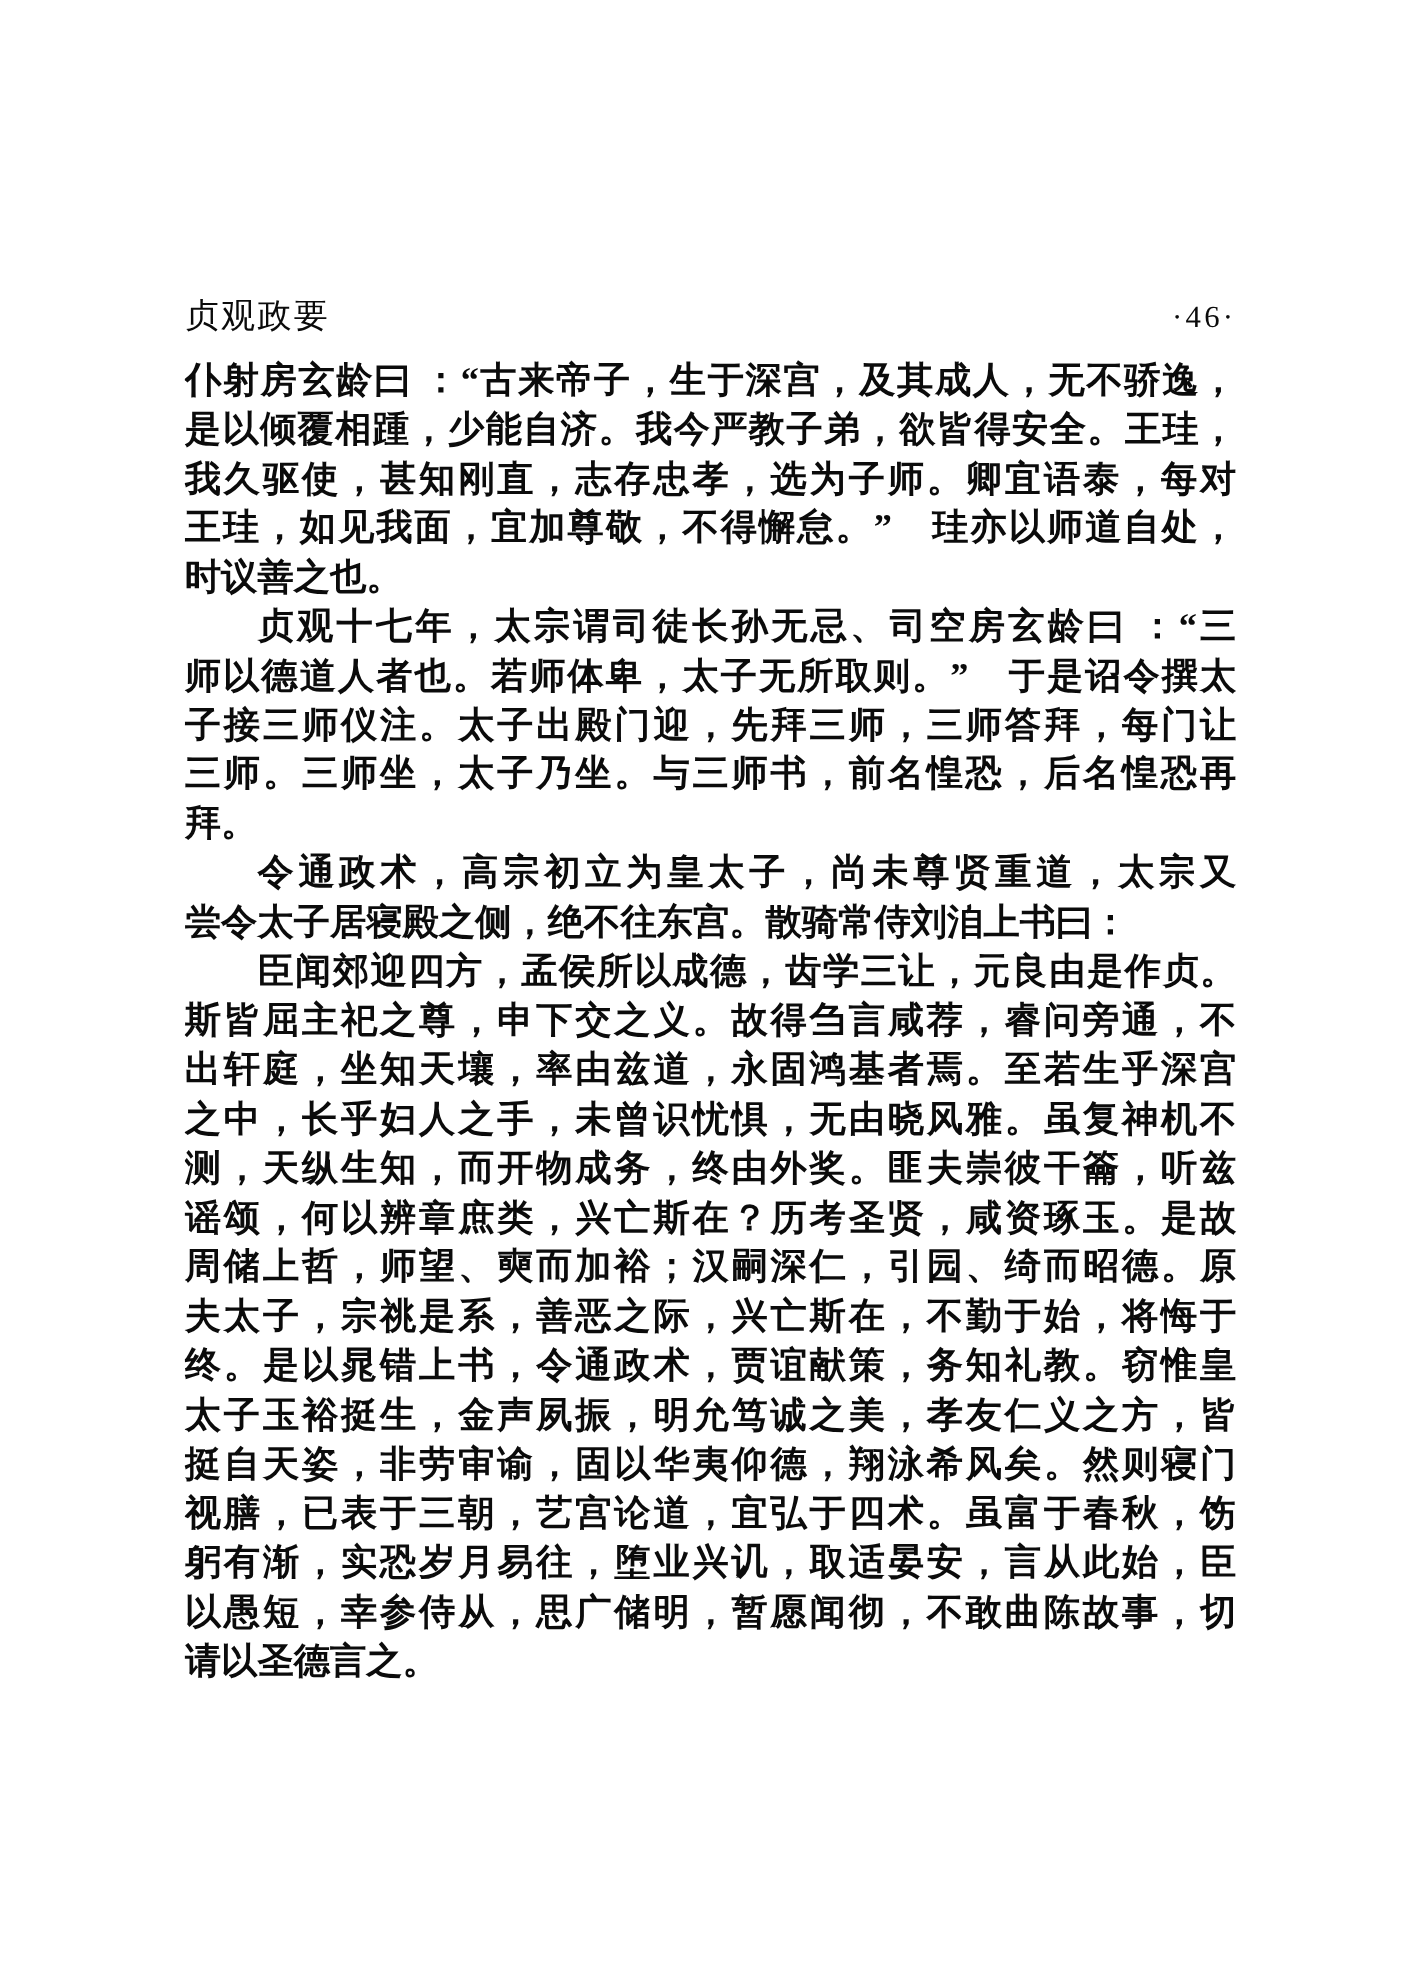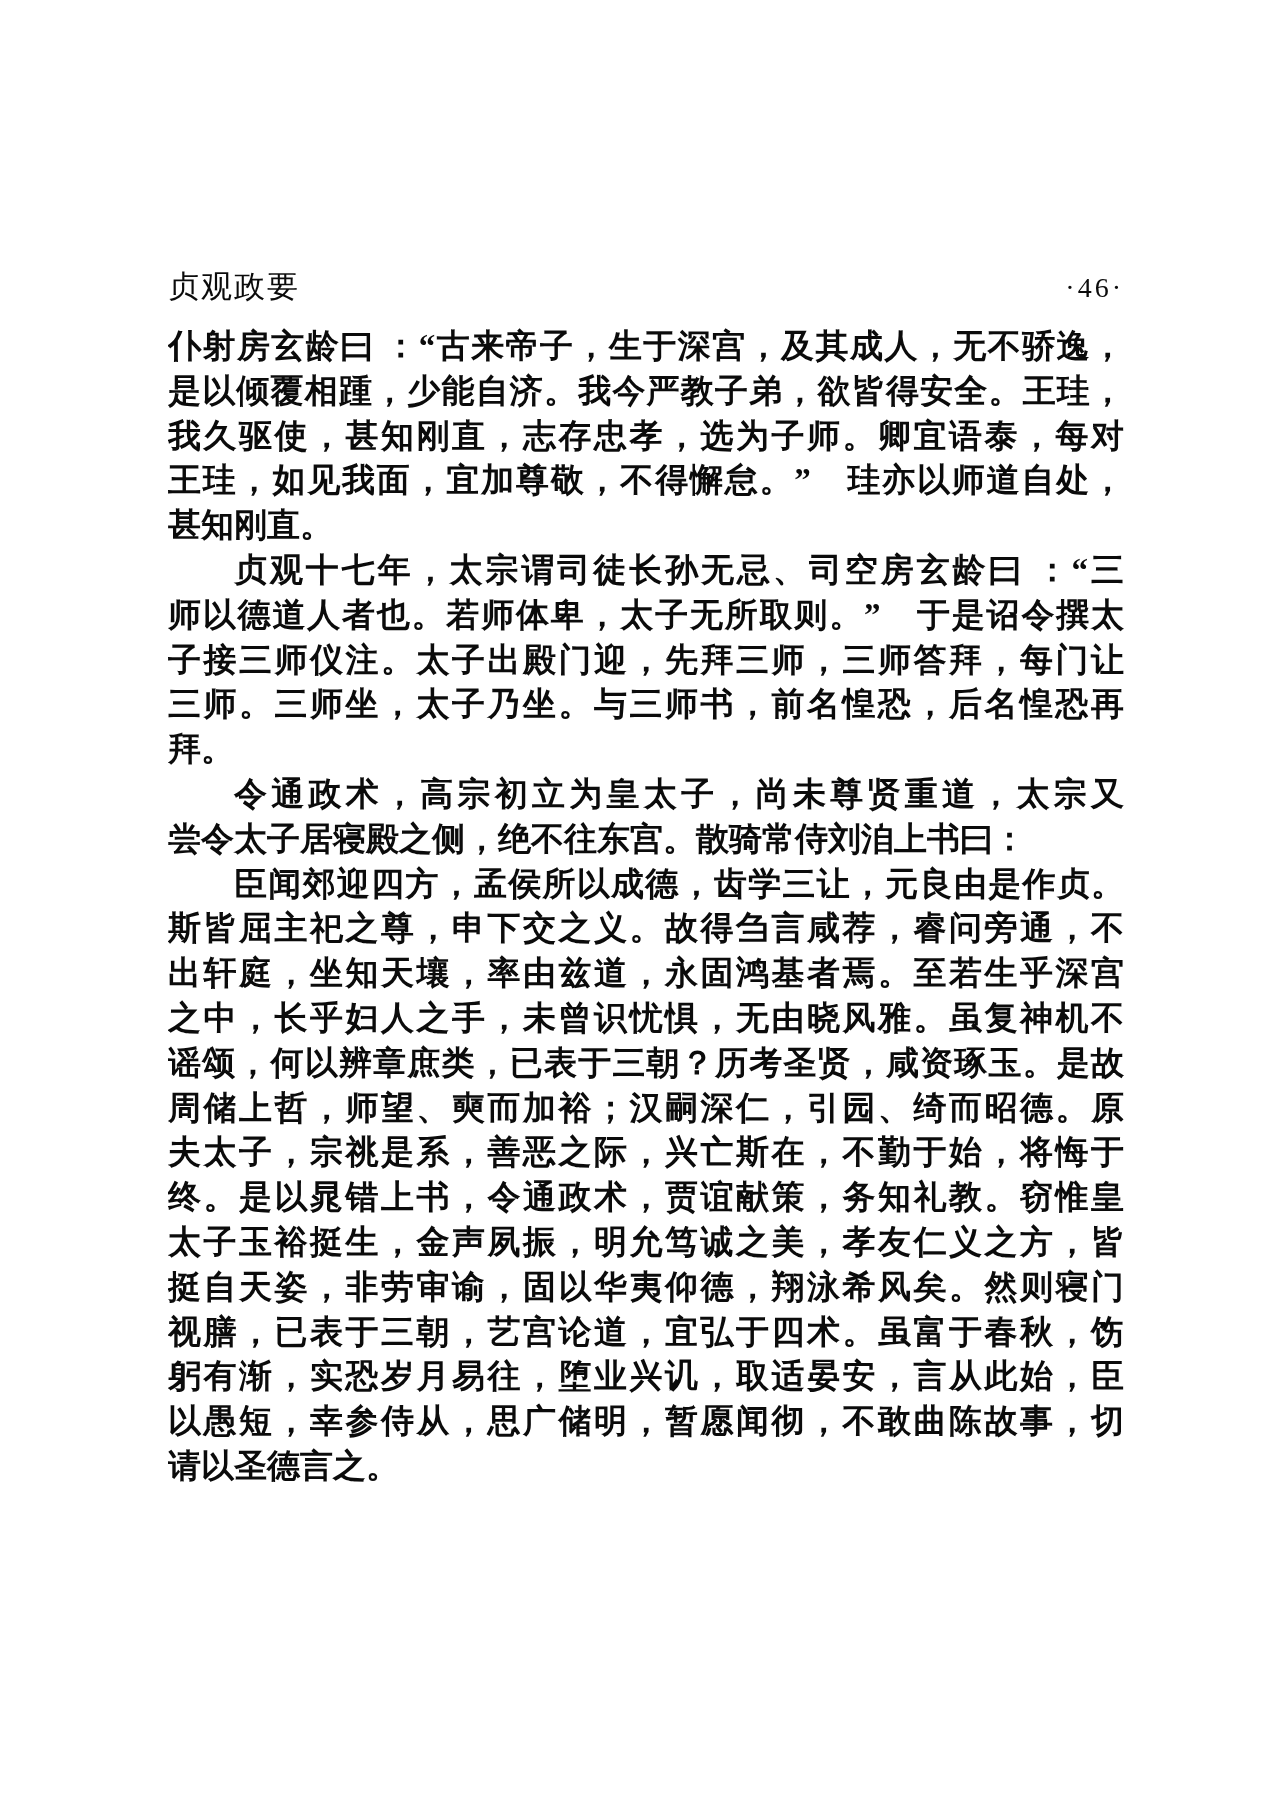--- a/index.html
+++ b/index.html
@@ -68,39 +68,40 @@
   <div class="header-row">
     <span class="book-title">贞观政要</span>
     <span class="page-num">·46·</span>
   </div>
   <div class="body-text">
       <div class="paragraph">
         <div class="line">仆射房玄龄曰 ：“古来帝子，生于深宫，及其成人，无不骄逸，</div>
         <div class="line">是以倾覆相踵，少能自济。我今严教子弟，欲皆得安全。王珪，</div>
         <div class="line">我久驱使，甚知刚直，志存忠孝，选为子师。卿宜语泰，每对</div>
         <div class="line">王珪，如见我面，宜加尊敬，不得懈怠。”　珪亦以师道自处，</div>
-        <div class="line para-end">甚知刚直。</div>
+        <div class="line para-end">时议善之也。</div>
       </div>
       <div class="paragraph indent">
         <div class="line">贞观十七年，太宗谓司徒长孙无忌、司空房玄龄曰 ：“三</div>
         <div class="line">师以德道人者也。若师体卑，太子无所取则。”　于是诏令撰太</div>
         <div class="line">子接三师仪注。太子出殿门迎，先拜三师，三师答拜，每门让</div>
         <div class="line">三师。三师坐，太子乃坐。与三师书，前名惶恐，后名惶恐再</div>
         <div class="line para-end">拜。</div>
       </div>
       <div class="paragraph indent">
         <div class="line">令通政术，高宗初立为皇太子，尚未尊贤重道，太宗又</div>
         <div class="line para-end">尝令太子居寝殿之侧，绝不往东宫。散骑常侍刘洎上书曰：</div>
       </div>
       <div class="paragraph indent">
         <div class="line">臣闻郊迎四方，孟侯所以成德，齿学三让，元良由是作贞。</div>
         <div class="line">斯皆屈主祀之尊，申下交之义。故得刍言咸荐，睿问旁通，不</div>
         <div class="line">出轩庭，坐知天壤，率由兹道，永固鸿基者焉。至若生乎深宫</div>
         <div class="line">之中，长乎妇人之手，未曾识忧惧，无由晓风雅。虽复神机不</div>
-        <div class="line">谣颂，何以辨章庶类，已表于三朝？历考圣贤，咸资琢玉。是故</div>
+        <div class="line">测，天纵生知，而开物成务，终由外奖。匪夫崇彼干籥，听兹</div>
+        <div class="line">谣颂，何以辨章庶类，兴亡斯在？历考圣贤，咸资琢玉。是故</div>
         <div class="line">周储上哲，师望、奭而加裕；汉嗣深仁，引园、绮而昭德。原</div>
         <div class="line">夫太子，宗祧是系，善恶之际，兴亡斯在，不勤于始，将悔于</div>
         <div class="line">终。是以晁错上书，令通政术，贾谊献策，务知礼教。窃惟皇</div>
         <div class="line">太子玉裕挺生，金声夙振，明允笃诚之美，孝友仁义之方，皆</div>
         <div class="line">挺自天姿，非劳审谕，固以华夷仰德，翔泳希风矣。然则寝门</div>
         <div class="line">视膳，已表于三朝，艺宫论道，宜弘于四术。虽富于春秋，饬</div>
         <div class="line">躬有渐，实恐岁月易往，堕业兴讥，取适晏安，言从此始，臣</div>
         <div class="line">以愚短，幸参侍从，思广储明，暂愿闻彻，不敢曲陈故事，切</div>
         <div class="line para-end">请以圣德言之。</div>
       </div>

